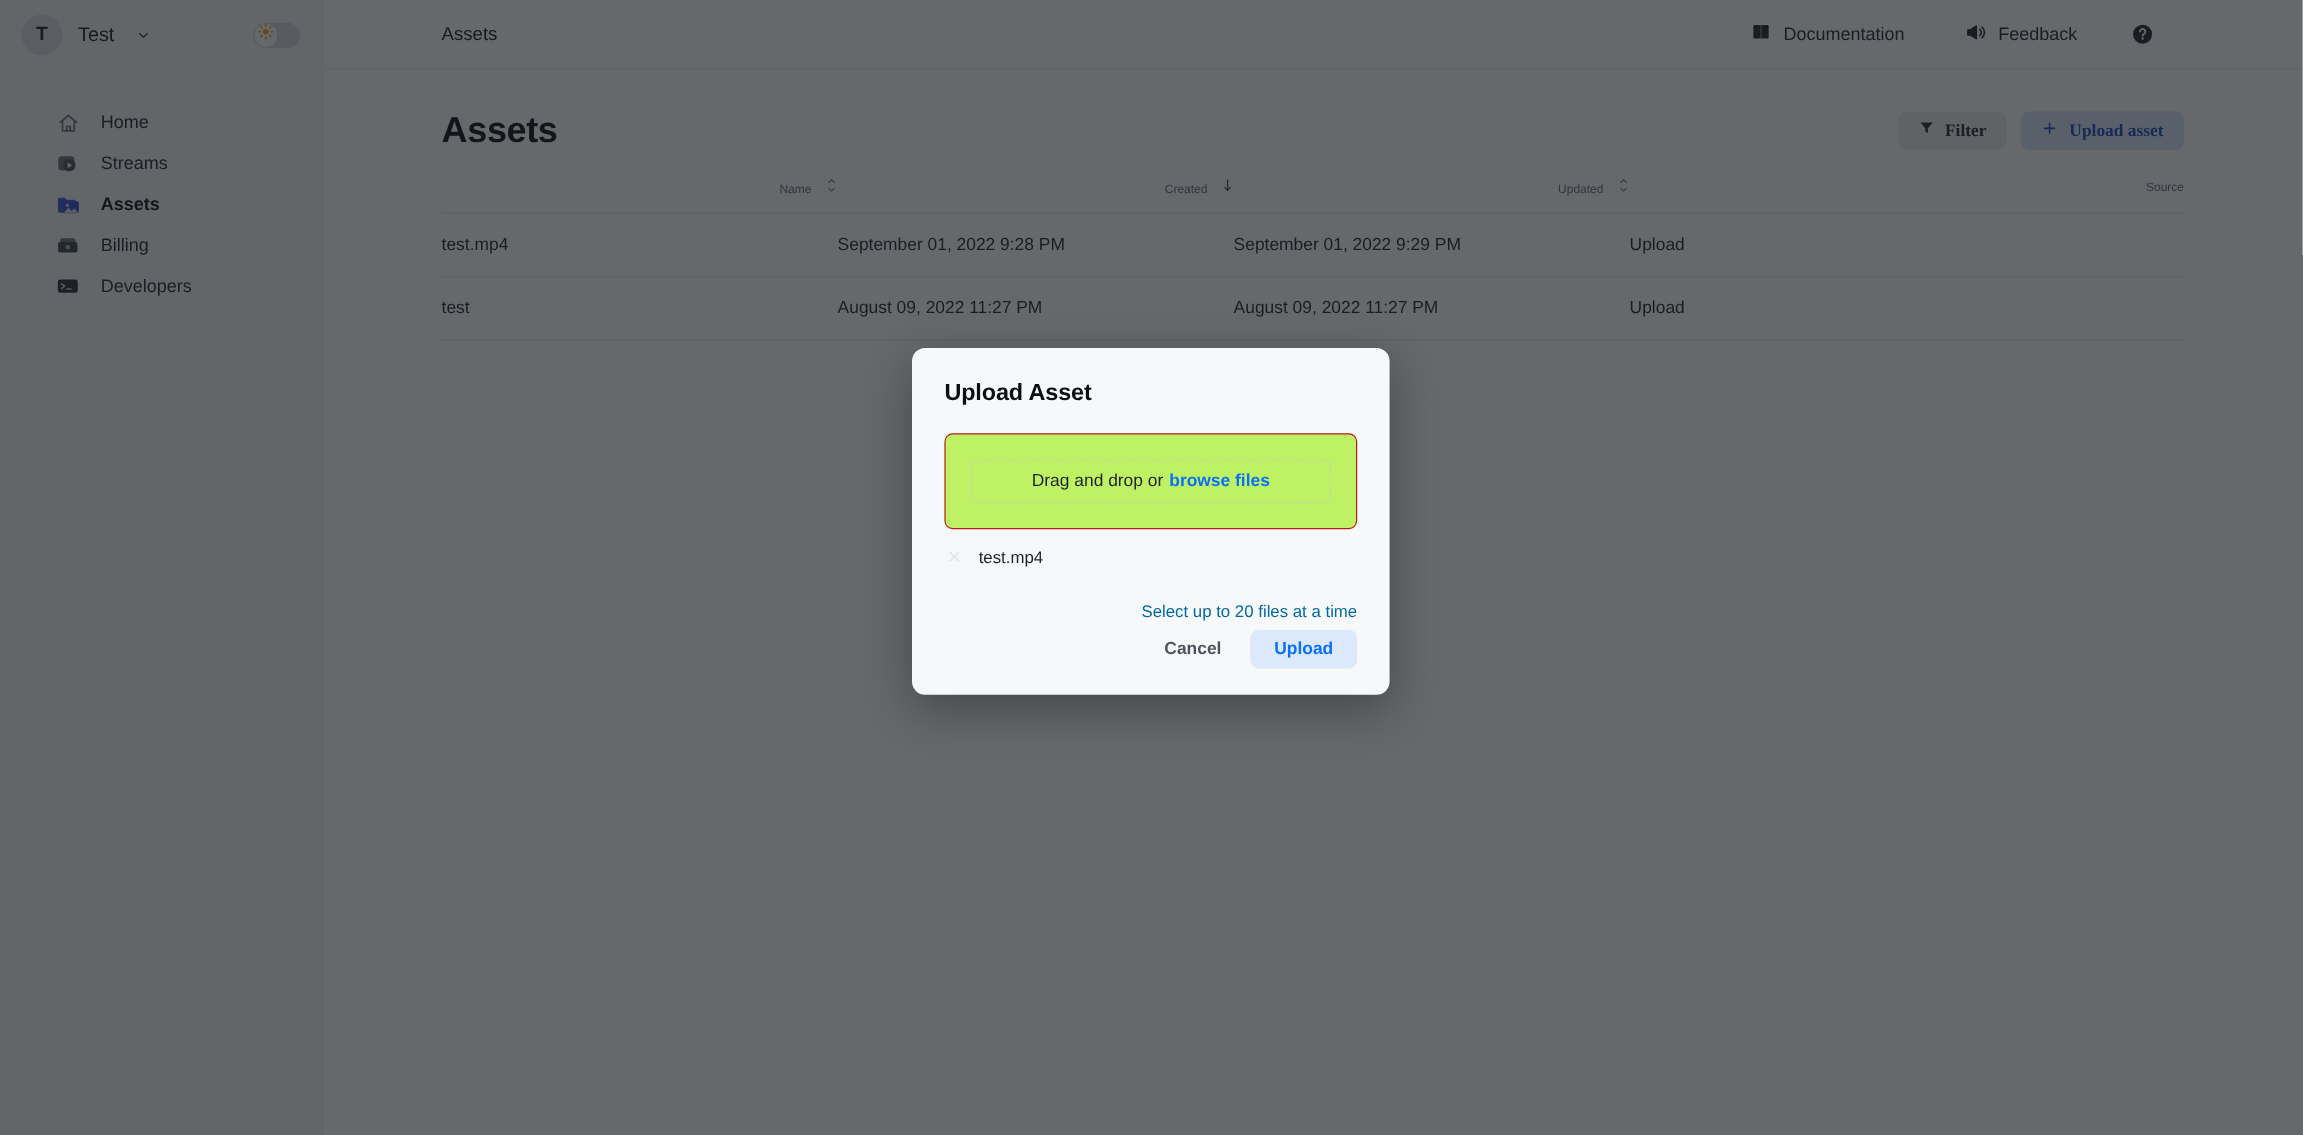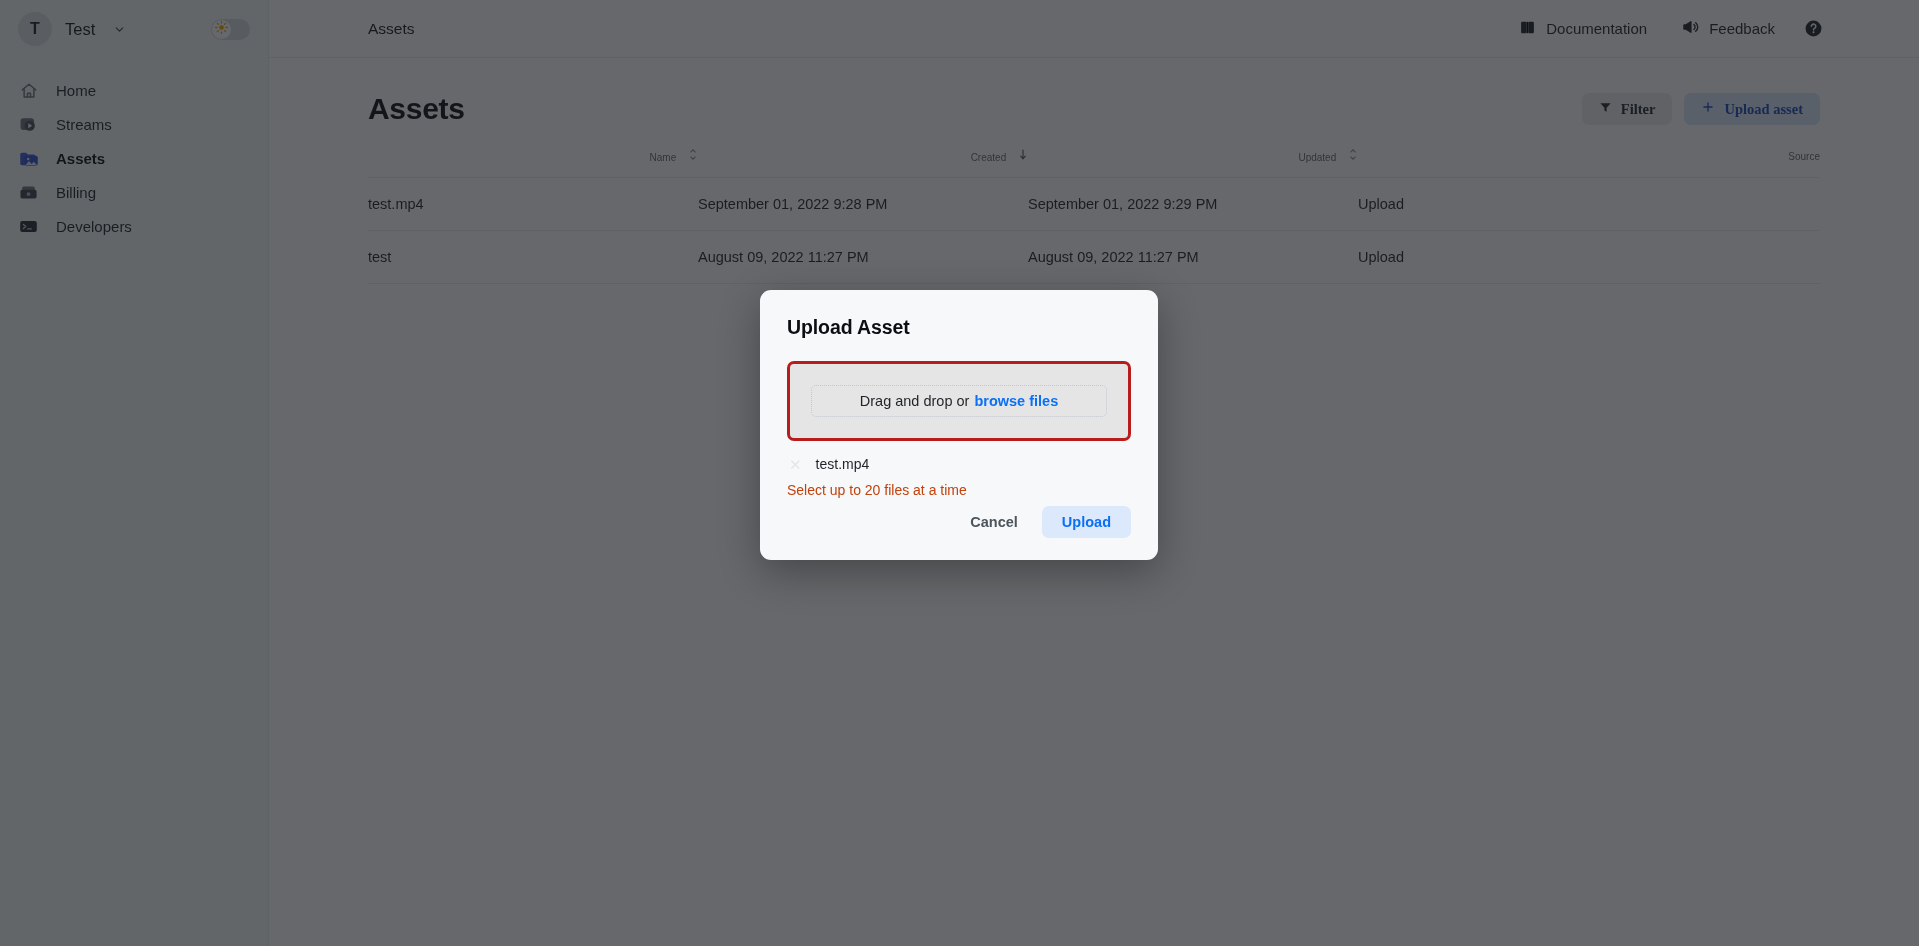--- a/index.html
+++ b/index.html
@@ -41,40 +41,40 @@
     background: #d5d8dc; display: flex; align-items: center;
     cursor: pointer;
   }
   .theme-knob {
     position: absolute; left: 1px; top: 1px;
     width: 19px; height: 19px; border-radius: 50%;
     background: #ffffff;
     display: flex; align-items: center; justify-content: center;
   }
 
-  .nav { margin-top: 16px; }
+  .nav { margin-top: 28px; padding-left: 28px; }
   .nav-item {
     display: flex; align-items: center; gap: 17px;
     height: 33px; padding: 0 18px; margin-bottom: 1px;
     cursor: pointer; position: relative;
   }
   .nav-label { font-size: 15px; color: #1f2328; }
   .nav-item.active .nav-label { font-weight: 700; color: #0c0e12; }
   .nav-ico { width: 21px; height: 21px; display: flex; align-items: center; justify-content: center; flex: 0 0 21px; }
 
   
   .topbar {
     position: absolute; left: 269px; top: 0;
     width: 1650px; height: 58px;
     background: #ffffff;
     border-bottom: 1px solid #e7e9ec;
     display: flex; align-items: center;
   }
   .crumb { font-size: 15.5px; color: #15181d; margin-left: 99px; }
-  .top-actions { margin-left: auto; display: flex; align-items: center; gap: 0; padding-right: 84px; }
+  .top-actions { margin-left: auto; display: flex; align-items: center; gap: 16px; padding-right: 112px; }
   .top-link {
     display: flex; align-items: center; gap: 10px;
     font-size: 15px; color: #1f2328; cursor: pointer;
     padding: 0 17px;
   }
   .help-btn { padding: 0 12px; cursor: pointer; display: flex; align-items: center; }
 
   
   .main {
     position: absolute; left: 269px; top: 58px;
@@ -136,37 +136,37 @@
     background: #f7f8f9;
     border-radius: 11px;
     padding: 26px 27px 22px 27px;
     box-shadow: 0 12px 40px rgba(0,0,0,.32);
   }
   .modal-title {
     font-size: 19.5px; font-weight: 700; color: #0c0e12;
     margin-bottom: 22px; letter-spacing: -.1px;
   }
   .dropzone {
-    border: 3px solid #b91c1c; border-radius: 7px;
-    background: #e5e5e5; padding: 21px;
+    border: 1px solid #b91c1c; border-radius: 7px;
+    background: #bef264; padding: 21px;
     height: 80px;
   }
   .dropzone-inner {
     border: 1.5px dotted #c3c8cf; border-radius: 5px;
     height: 100%; display: flex; align-items: center; justify-content: center;
     font-size: 14.5px; color: #1f2328;
   }
   .dropzone-inner .browse { color: #0a70f5; font-weight: 700; margin-left: 5px; cursor: pointer; }
   .file-row {
     display: flex; align-items: center; gap: 14px;
     margin-top: 15px; padding-left: 2px;
   }
   .file-x { color: #e3e6ea; font-size: 15px; cursor: pointer; line-height: 1; }
   .file-name { font-size: 14px; color: #1f2328; }
-  .hint { margin-top: 10px; font-size: 14px; color: #c2410c; }
+  .hint { margin-top: 29px; font-size: 14px; color: #0369a1; text-align: right; }
   .modal-foot { display: flex; align-items: center; justify-content: flex-end; gap: 12px; margin-top: 8px; }
   .btn-ghost {
     background: transparent; color: #4c545d; border: none;
     font-size: 14.5px; font-weight: 700; font-family: inherit;
     padding: 0 12px; height: 32px; cursor: pointer;
   }
   .btn-upload {
     background: #dce8fb; color: #0a70f5; border: none; border-radius: 7px;
     font-size: 14.5px; font-weight: 700; font-family: inherit;
     padding: 0 20px; height: 32px; cursor: pointer;

